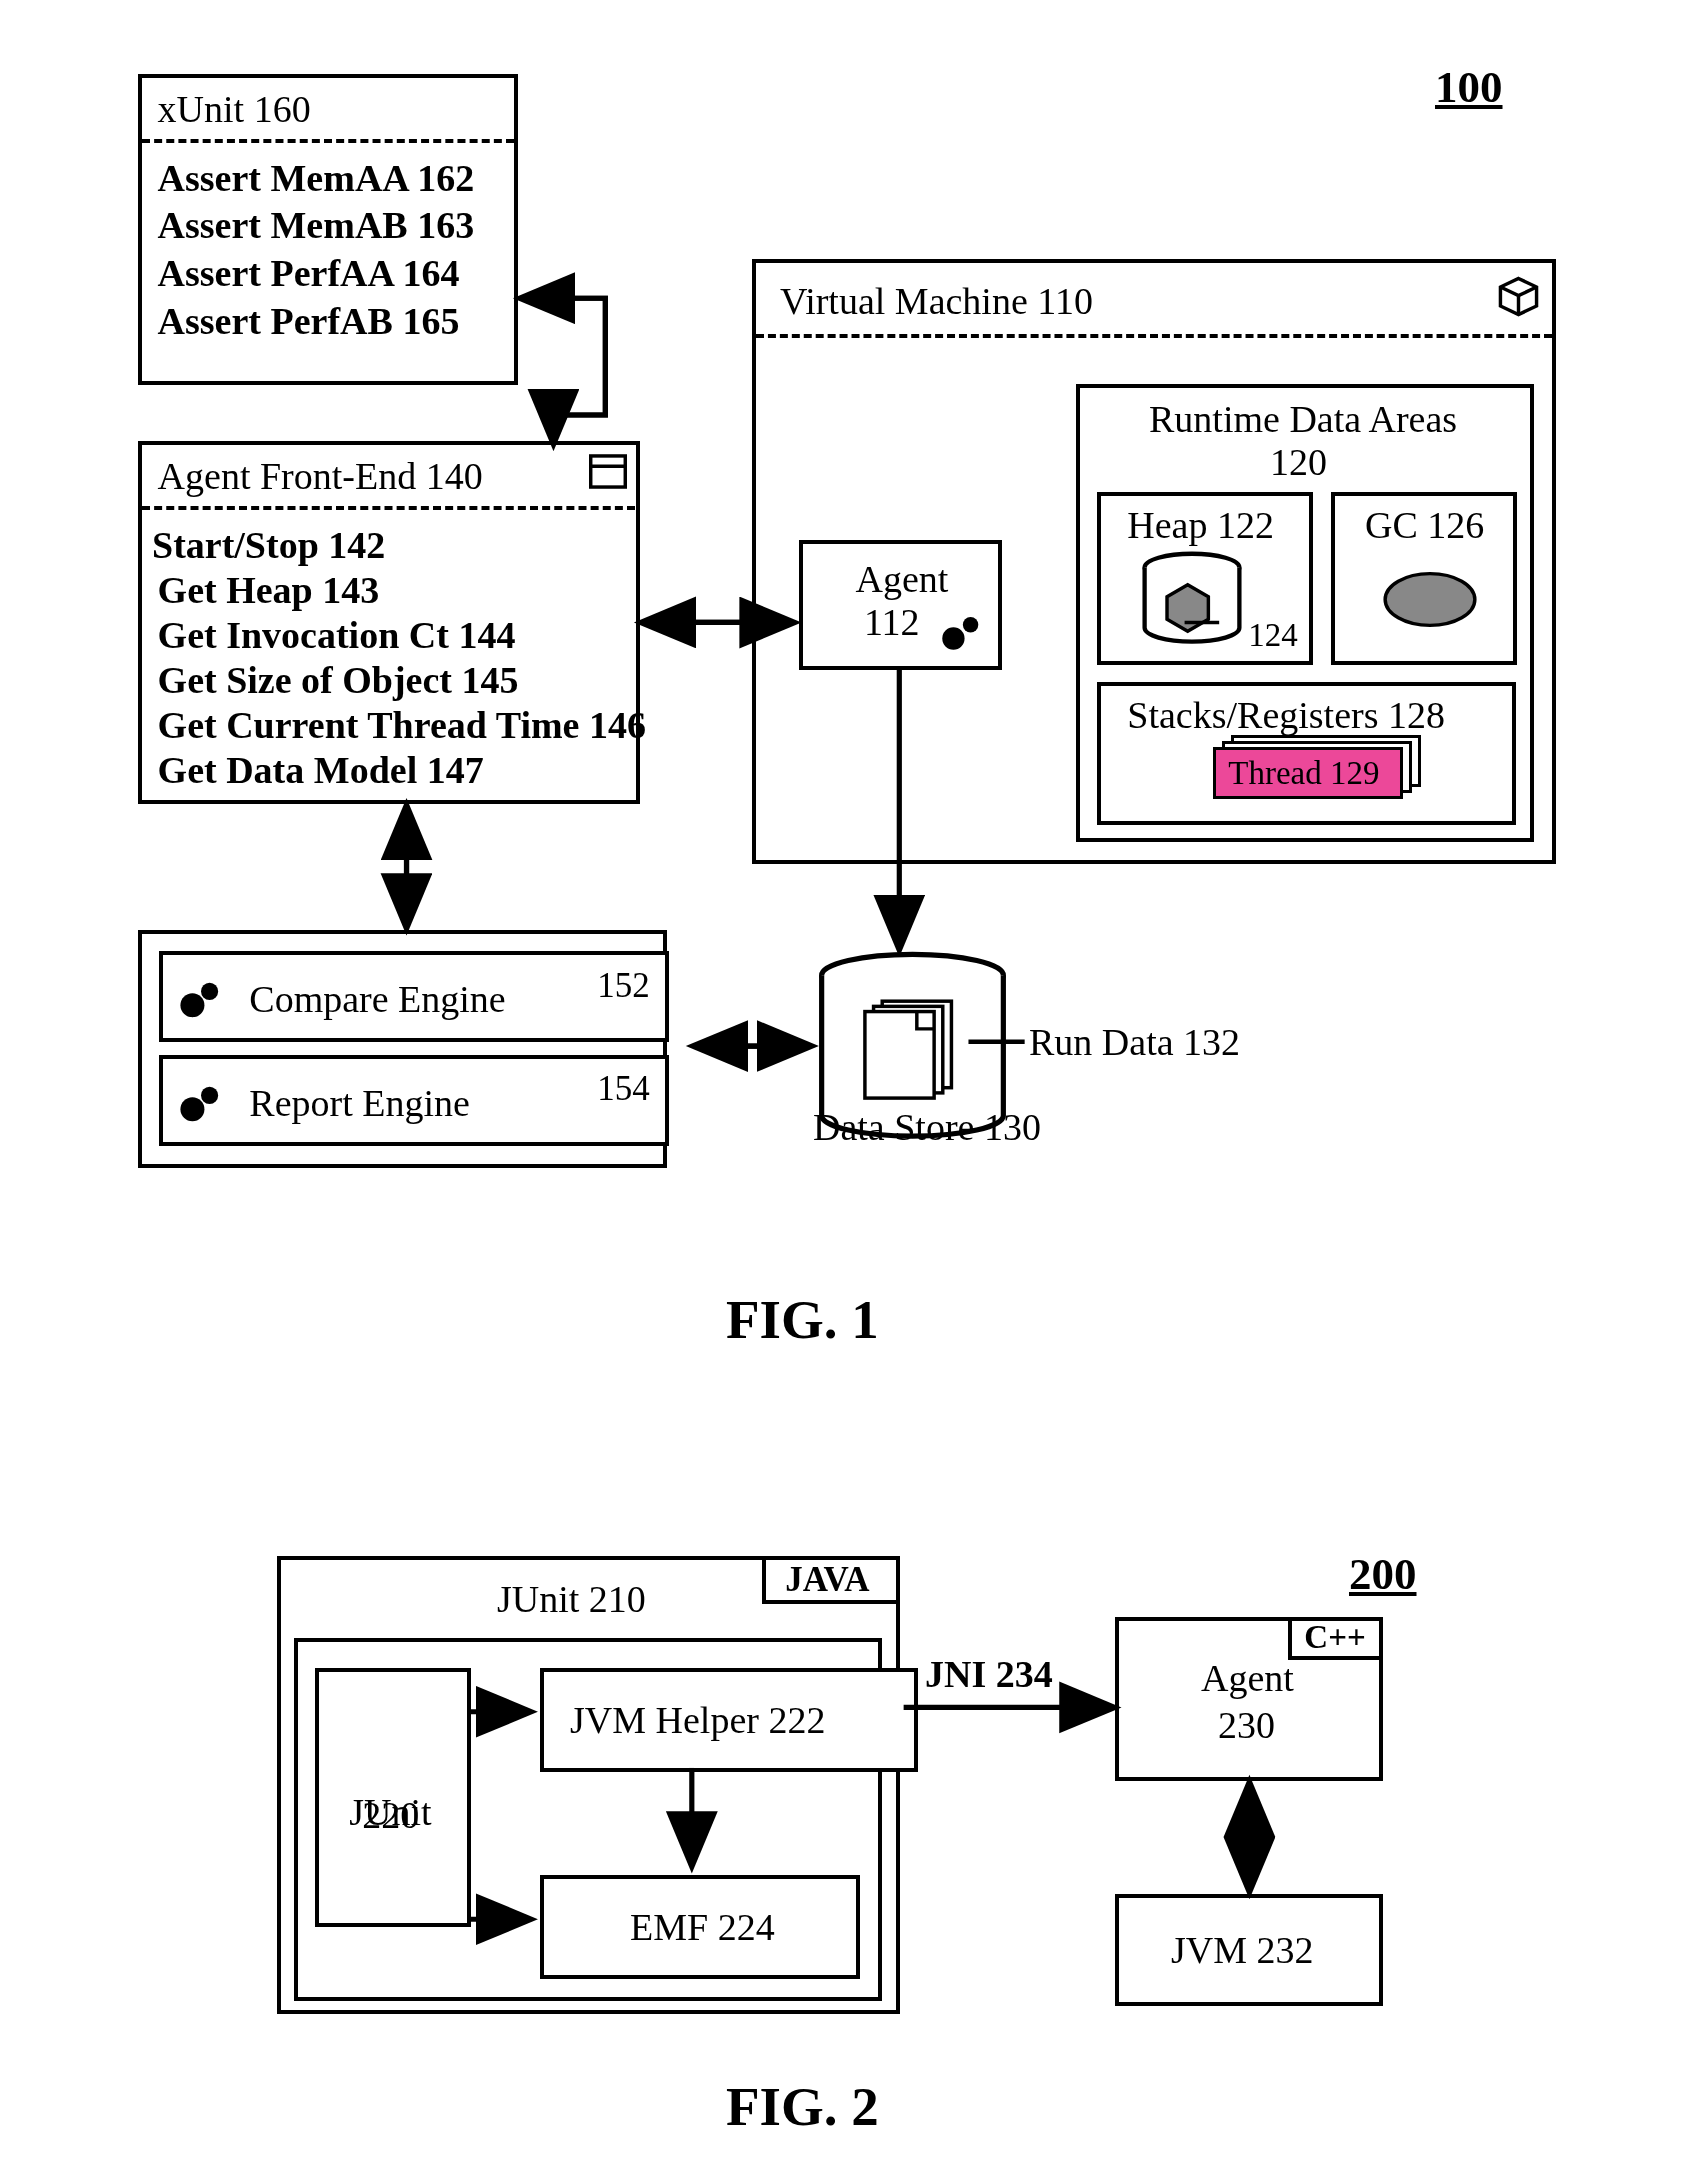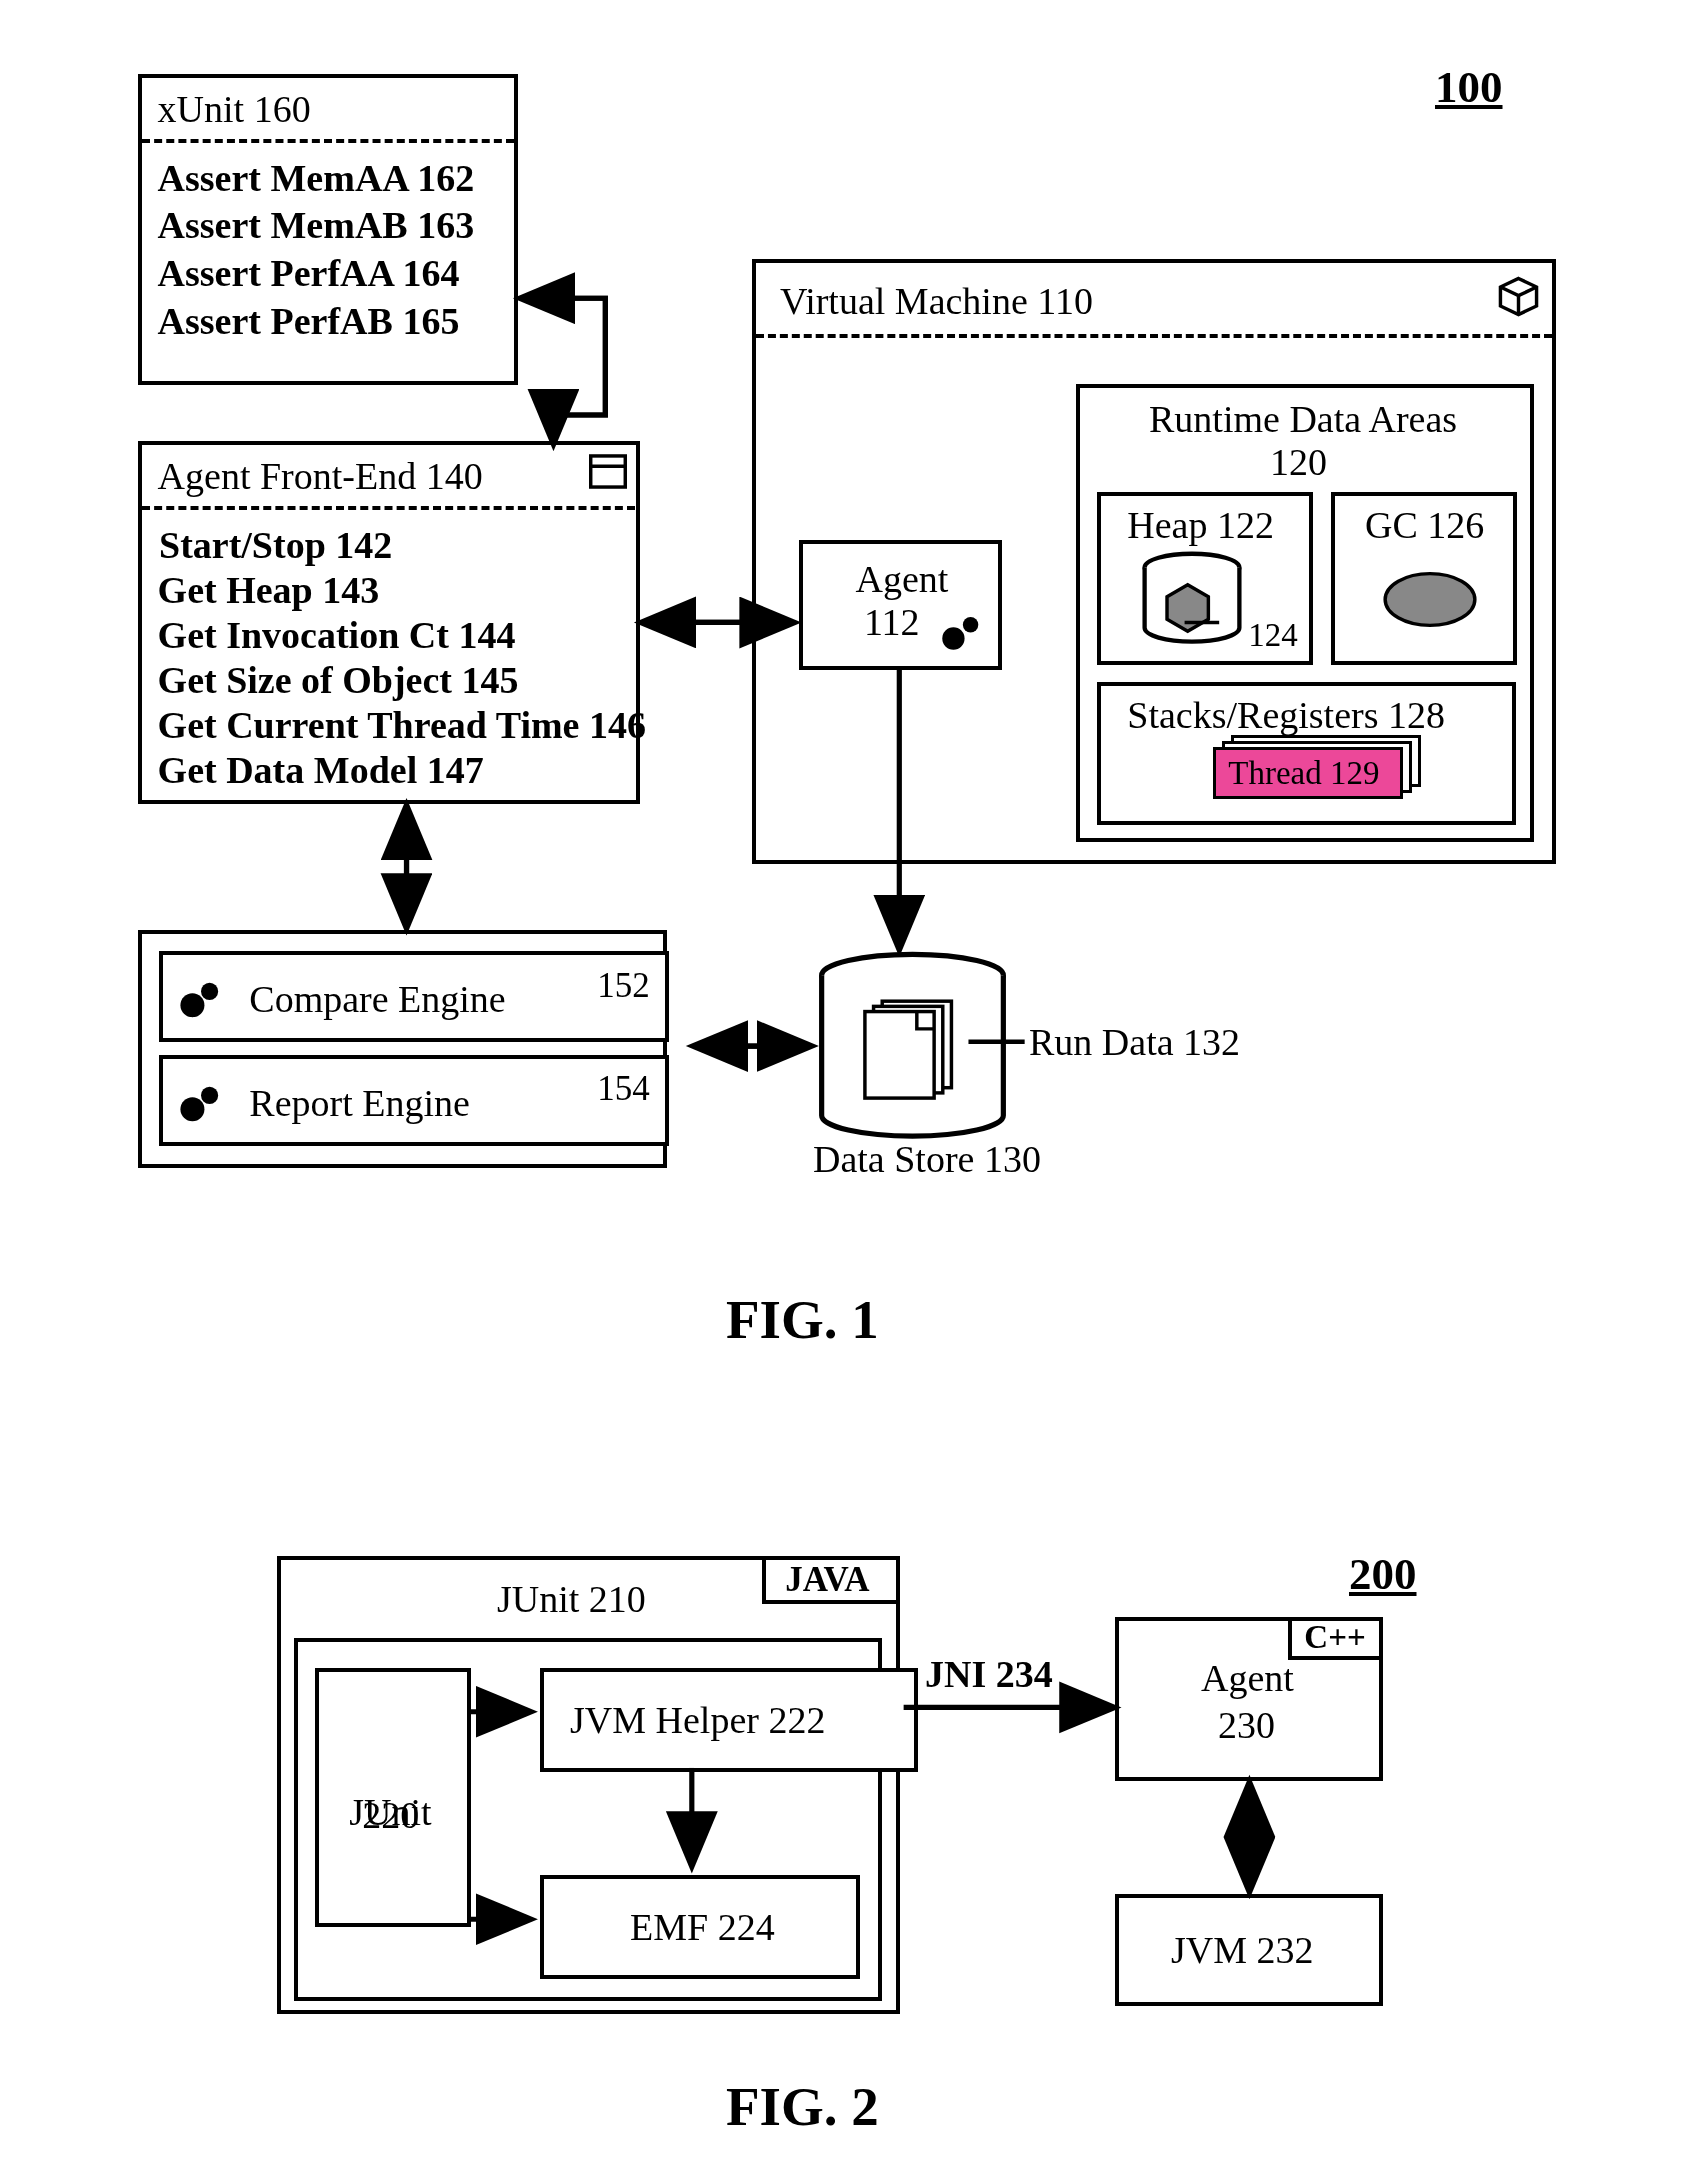--- a/index.html
+++ b/index.html
@@ -59,21 +59,21 @@
 </div>
 
 <div class="box" style="left:138px; top:441px; width:502px; height:363px;">
   <div class="label" style="left:15.6px; top:8.6px;">Agent Front-End 140</div>
 
   <svg style="position:absolute; right:8.6px; top:8.6px;" width="38" height="35" viewBox="0 0 44 40">
     <rect x="2" y="2" width="40" height="36" fill="none" stroke="#000" stroke-width="4"></rect>
     <line x1="2" y1="14" x2="42" y2="14" stroke="#000" stroke-width="4"></line>
   </svg>
   <div class="dash-line" style="left:0px; top:61px; width:493px;"></div>
-  <div class="label bold" style="left:17px; top:78px;">Start/Stop 142</div>
+  <div class="label bold" style="left:10px; top:78px;">Start/Stop 142</div>
   <div class="label bold" style="left:15.6px; top:123px;">Get Heap 143</div>
   <div class="label bold" style="left:15.6px; top:168px;">Get Invocation Ct 144</div>
   <div class="label bold" style="left:15.6px; top:213px;">Get Size of Object 145</div>
   <div class="label bold" style="left:15.6px; top:258px;">Get Current Thread Time 146</div>
   <div class="label bold" style="left:15.6px; top:303px;">Get Data Model 147</div>
 </div>
 
 <div class="box" style="left:138px; top:930px; width:529px; height:238px;">
 
   <div class="box" style="left:17.3px; top:17.3px; width:510px; height:91px;">
@@ -155,21 +155,21 @@
   <path d="M10,28 L10,190 A105,24 0 0 0 220,190 L220,28" fill="#fff" stroke="#000" stroke-width="6"></path>
 
   <g transform="translate(60,70)">
     <rect x="20" y="-12" width="80" height="100" fill="#fff" stroke="#000" stroke-width="4"></rect>
     <rect x="10" y="-6" width="80" height="100" fill="#fff" stroke="#000" stroke-width="4"></rect>
     <rect x="0" y="0" width="80" height="100" fill="#fff" stroke="#000" stroke-width="4"></rect>
     <polyline points="60,0 60,20 80,20" fill="none" stroke="#000" stroke-width="4"></polyline>
   </g>
 </svg>
 <div class="label" style="left:1029px; top:1020px;">Run Data 132</div>
-<div class="label" style="left:813px; top:1137px;">Data Store 130</div>
+<div class="label" style="left:813px; top:1105px;">Data Store 130</div>
 
 <div class="fig-caption" style="left:726px; top:1288px;">FIG. 1</div>
 
 <div class="label bold underline" style="left:1349px; top:1548px; font-size:45px;">200</div>
 
 <div class="box" style="left:277px; top:1556px; width:623px; height:458px;">
   <div class="label" style="left:216px; top:17.3px;">JUnit 210</div>
   <div class="box" style="right:-4.3px; top:-4.3px; width:138px; height:48px; border-width:4.3px;">
     <div class="label bold" style="left:19px; top:0px; font-size:35px;">JAVA</div>
   </div>

